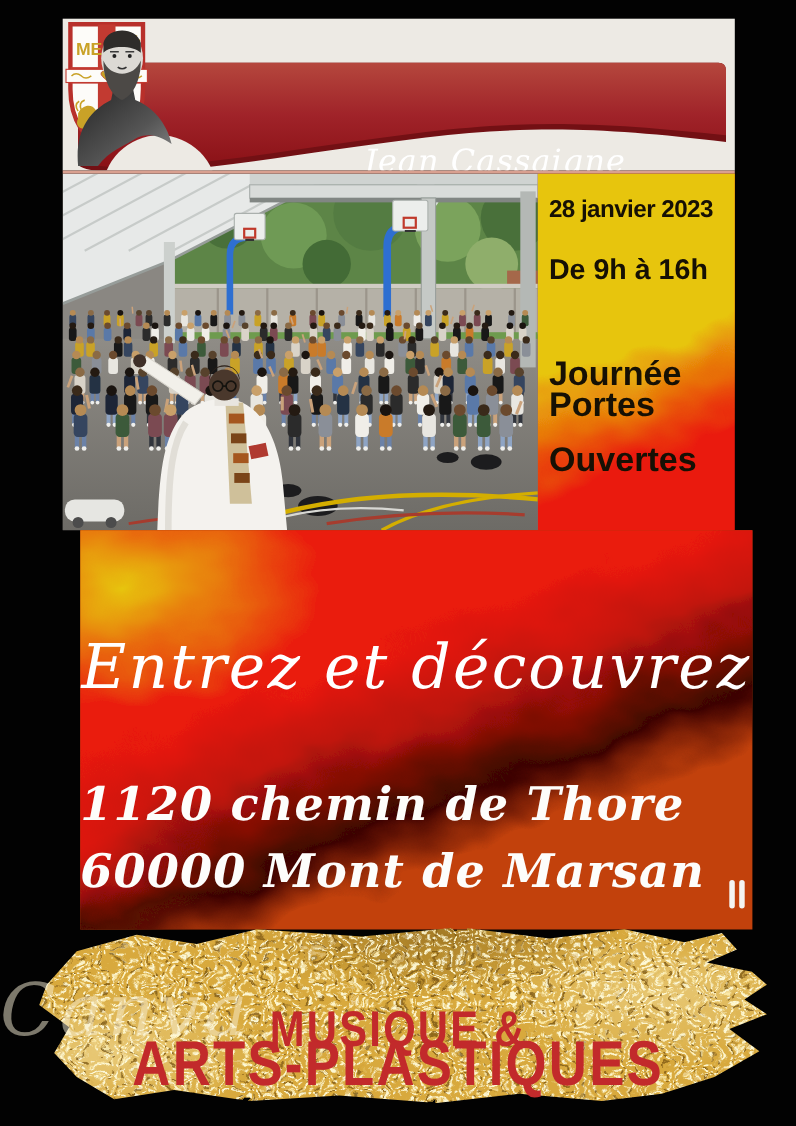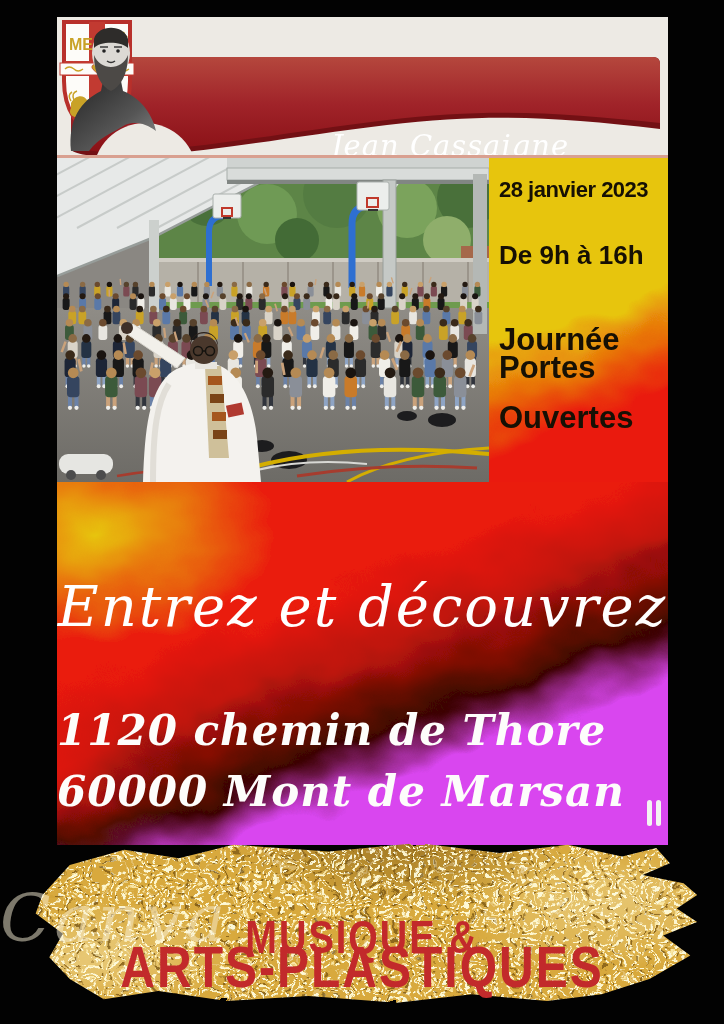--- a/index.html
+++ b/index.html
@@ -17,26 +17,26 @@
   .crest{position:absolute;left:33px;top:6px;width:80px;height:124px;}
   .portrait{position:absolute;left:498px;top:2px;width:108px;height:134px;}
   
   .photo-row{position:absolute;left:0;top:138px;width:611px;height:327px;border-top:3px solid #d9a090;box-sizing:border-box;}
   .photo{position:absolute;left:0;top:0;width:432px;height:324px;overflow:hidden;background:#8a8782;}
   .panel{position:absolute;left:432px;top:0;width:179px;height:324px;overflow:hidden;background:#ea1a0e;}
   .panel-grad{position:absolute;inset:-40px;filter:url(#rough);
     background:linear-gradient(160deg,#e7c50a 0%,#e7c50a 50%,rgba(231,197,10,0) 70%);}
   .panel-text{position:absolute;left:10px;color:#161004;font-weight:bold;line-height:1.05;white-space:nowrap;}
   .p-date{top:20px;font-size:22px;letter-spacing:-0.5px;}
-  .p-hours{top:84px;font-size:26px;}
+  .p-hours{top:74px;font-size:26px;}
   .p-ev1{top:142px;font-size:31px;margin-top:24px;}
   .p-ev2{top:194px;font-size:31px;}
   .p-ev3{top:244px;font-size:31px;}
   
-  .mid{position:absolute;left:0;top:465px;width:611px;height:363px;background:#d946ef;overflow:hidden;}
+  .mid{position:absolute;left:16px;top:465px;width:611px;height:363px;background:#c2410c;overflow:hidden;}
   .rb-grad{position:absolute;inset:-50px;filter:url(#rough);
     background:
       radial-gradient(ellipse 270px 170px at 90px 100px,#e7c50a 0%,rgba(231,197,10,0) 68%),
       radial-gradient(ellipse 220px 120px at 20px 340px,rgba(234,26,14,.95),rgba(234,26,14,0) 70%),
       linear-gradient(160deg,#ea1a0e 0%,#ea1a0e 38%,#c01409 48%,#3c0602 60%,rgba(0,0,0,0) 68%);}
   .tagline{position:absolute;left:0;top:92px;width:611px;text-align:center;color:#fff;
     font-family:"DejaVu Serif",serif;font-style:italic;font-size:56px;letter-spacing:2px;white-space:nowrap;}
   .address{position:absolute;left:0;top:218px;width:611px;text-align:left;color:#fdfdfb;
     font-family:"DejaVu Serif",serif;font-style:italic;font-weight:bold;font-size:42px;line-height:61px;
     letter-spacing:1px;white-space:nowrap;}

